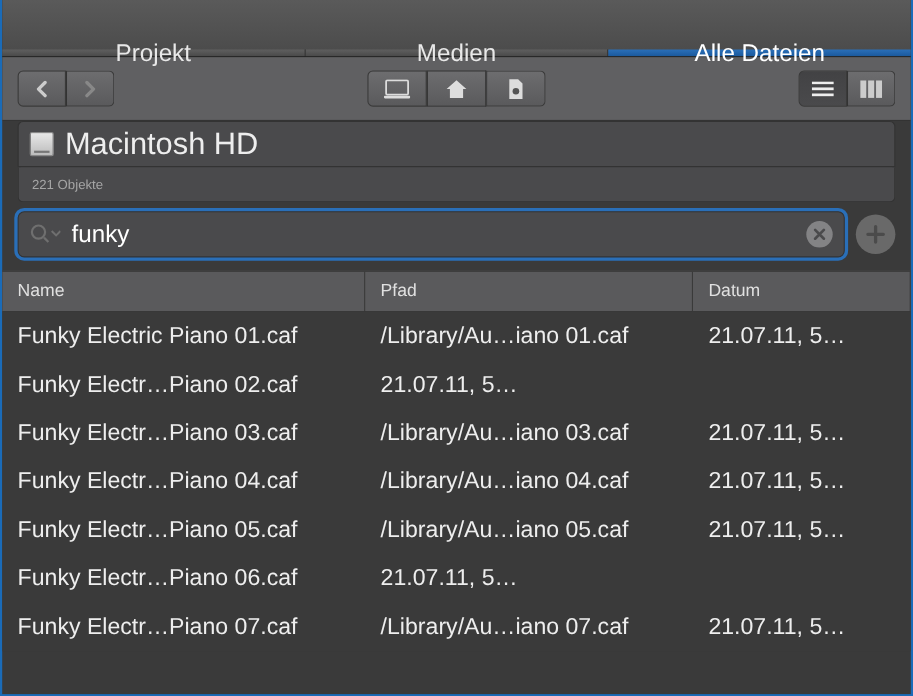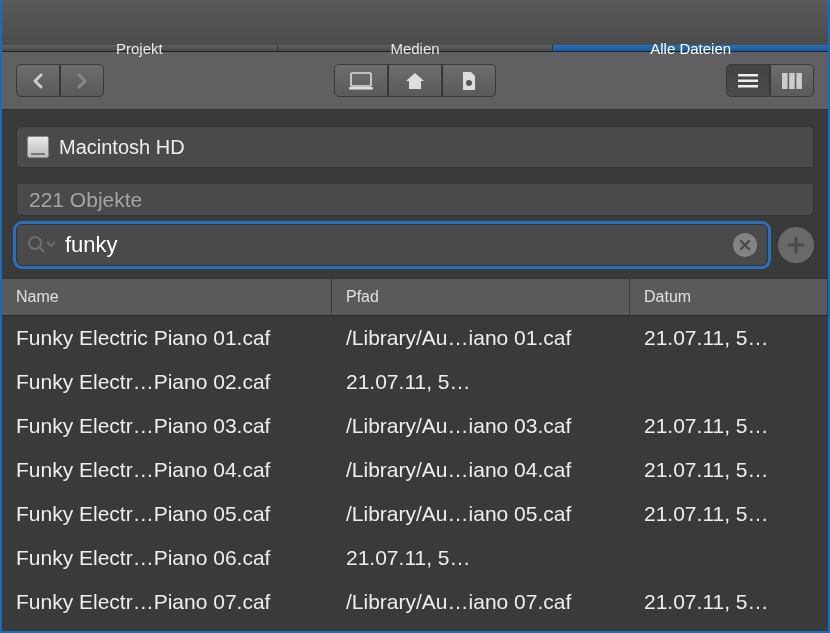--- a/index.html
+++ b/index.html
@@ -17,21 +17,21 @@
     height: 52px;
     background: linear-gradient(#5a5a5a, #4a4a4a);
     border-bottom: 1px solid #222;
   }
   .tab {
     flex: 1;
     display: flex;
     align-items: center;
     justify-content: center;
     color: #e8e8e8;
-    font-size: 15px;
+    font-size: 22px;
     cursor: pointer;
     border-right: 1px solid #333;
     background: linear-gradient(#5f5f5f, #4a4a4a);
     margin-top: 45px;
   }
   .tab:last-child { border-right: none; }
   .tab.active {
     background: linear-gradient(#2a6fb8, #1b5a9e);
     color: #fff;
   }
@@ -63,31 +63,31 @@
   .btn-group .btn:first-child { border-radius: 5px 0 0 5px; }
   .btn-group .btn:last-child { border-radius: 0 5px 5px 0; border-left: none; }
   .btn-group .btn + .btn { border-left: 1px solid #333; }
   .btn.active {
     background: linear-gradient(#424244, #4a4a4c);
     color: #fff;
   }
   .btn svg { display: block; }
   .spacer { flex: 1; }
   .location-bar {
-    margin: 16px 14px;
+    margin: 0 14px;
     background: #4a4a4c;
     border: 1px solid #333;
     border-radius: 5px 5px 0 0;
     height: 42px;
     display: flex;
     align-items: center;
     padding: 0 10px;
     gap: 10px;
     color: #eee;
-    font-size: 20px;
+    font-size: 28px;
   }
   .drive-icon {
     width: 22px; height: 22px;
     background: linear-gradient(#e8e8e8, #bcbcbc);
     border-radius: 2px;
     border: 1px solid #888;
     position: relative;
   }
   .drive-icon::after {
     content: '';
@@ -101,21 +101,21 @@
     margin: 0 14px;
     background: #4a4a4c;
     border: 1px solid #333;
     border-top: none;
     border-radius: 0 0 5px 5px;
     height: 32px;
     display: flex;
     align-items: center;
     padding: 0 12px;
     color: #a5a5a5;
-    font-size: 21px;
+    font-size: 12px;
   }
   .search-row {
     display: flex;
     align-items: center;
     padding: 8px 14px 12px 14px;
     gap: 10px;
   }
   .search-field {
     flex: 1;
     position: relative;

